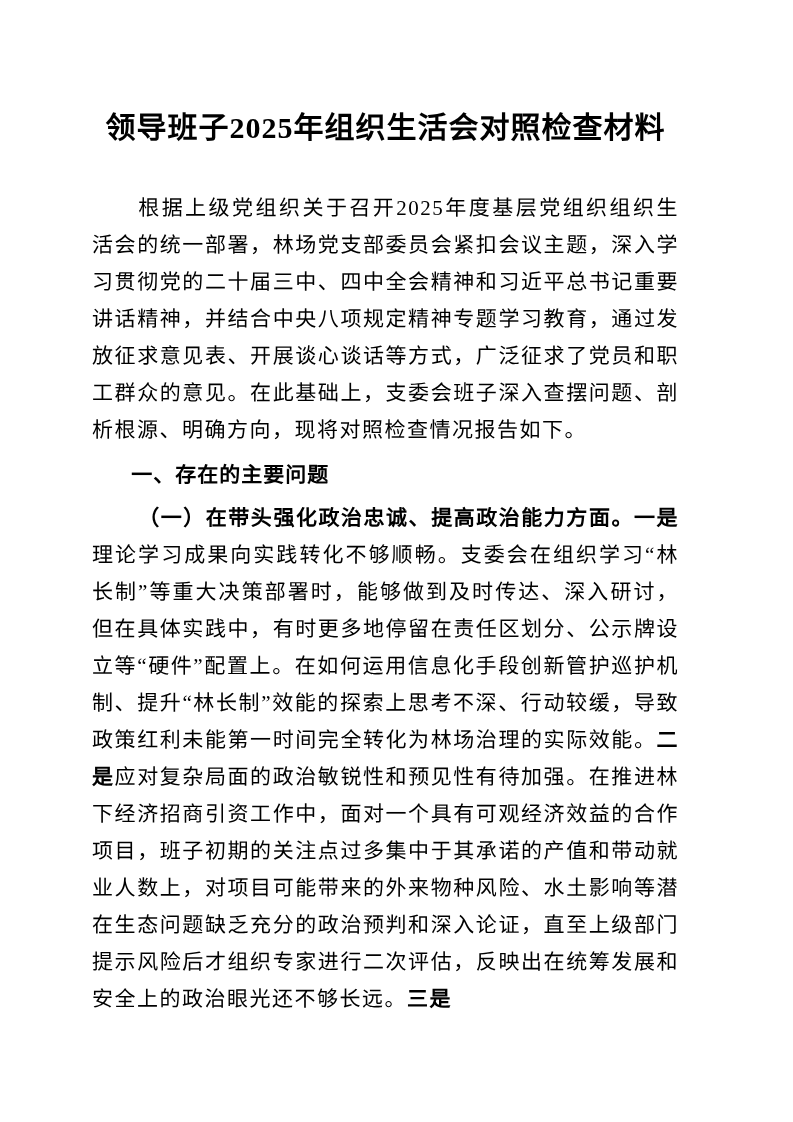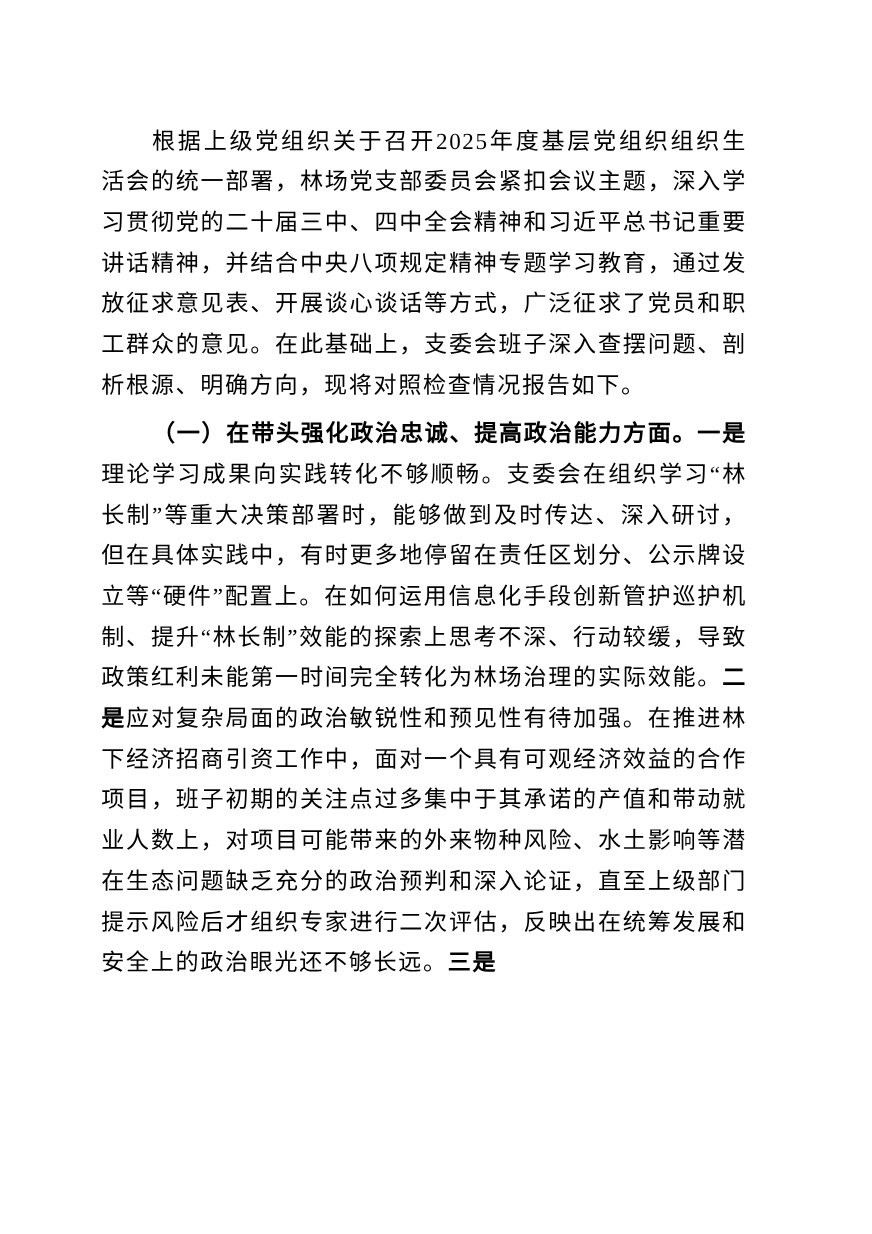--- a/index.html
+++ b/index.html
@@ -51,23 +51,25 @@
   }
   .bold-lead {
     font-weight: 700;
   }
 </style>
 </head>
 <body>
 
 <div class="page">
 
+  <h1 class="doc-title">领导班子2025年组织生活会对照检查材料</h1>
 
   <div class="body-flow">
 
     <p class="para">根据上级党组织关于召开2025年度基层党组织组织生活会的统一部署，林场党支部委员会紧扣会议主题，深入学习贯彻党的二十届三中、四中全会精神和习近平总书记重要讲话精神，并结合中央八项规定精神专题学习教育，通过发放征求意见表、开展谈心谈话等方式，广泛征求了党员和职工群众的意见。在此基础上，支委会班子深入查摆问题、剖析根源、明确方向，现将对照检查情况报告如下。</p>
 
+    <h2 class="section-heading">一、存在的主要问题</h2>
 
     <p class="para"><strong class="bold-lead">（一）在带头强化政治忠诚、提高政治能力方面。一是</strong><span>理论学习成果向实践转化不够顺畅。支委会在组织学习“林长制”等重大决策部署时，能够做到及时传达、深入研讨，但在具体实践中，有时更多地停留在责任区划分、公示牌设立等“硬件”配置上。在如何运用信息化手段创新管护巡护机制、提升“林长制”效能的探索上思考不深、行动较缓，导致政策红利未能第一时间完全转化为林场治理的实际效能。</span><strong class="bold-lead">二是</strong><span>应对复杂局面的政治敏锐性和预见性有待加强。在推进林下经济招商引资工作中，面对一个具有可观经济效益的合作项目，班子初期的关注点过多集中于其承诺的产值和带动就业人数上，对项目可能带来的外来物种风险、水土影响等潜在生态问题缺乏充分的政治预判和深入论证，直至上级部门提示风险后才组织专家进行二次评估，反映出在统筹发展和安全上的政治眼光还不够长远。</span><strong class="bold-lead">三是</strong></p>
 
   </div>
 
 </div>
 
 </body></html>

